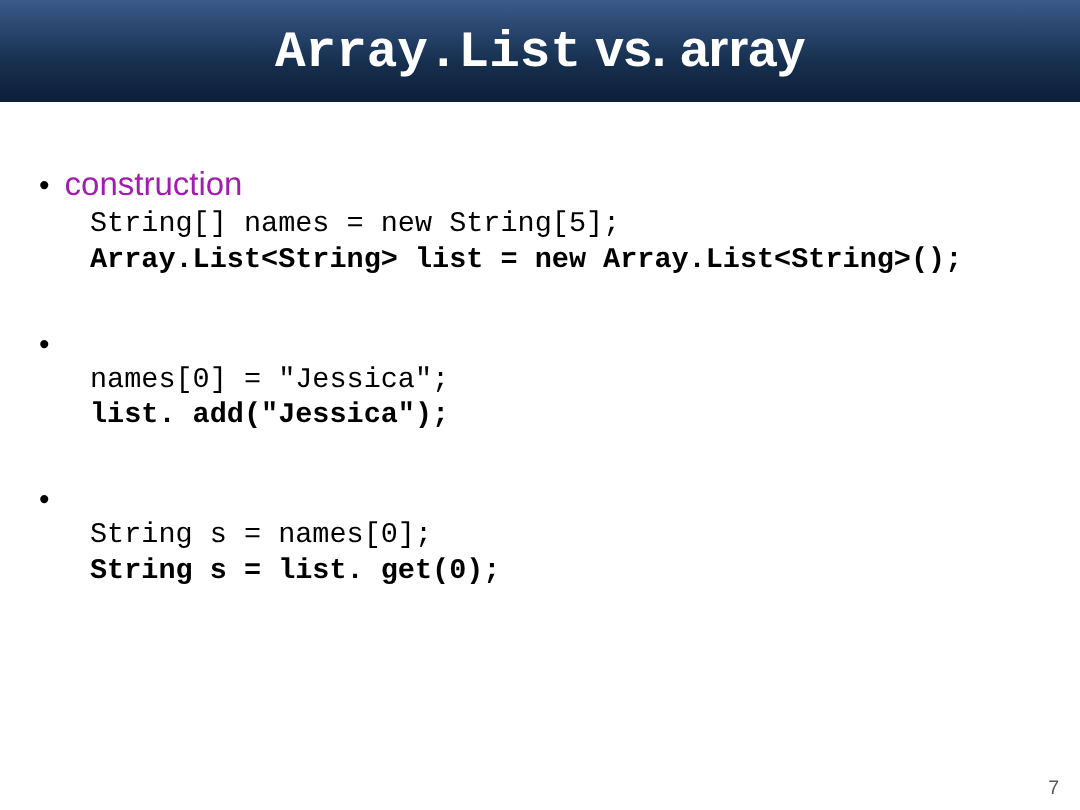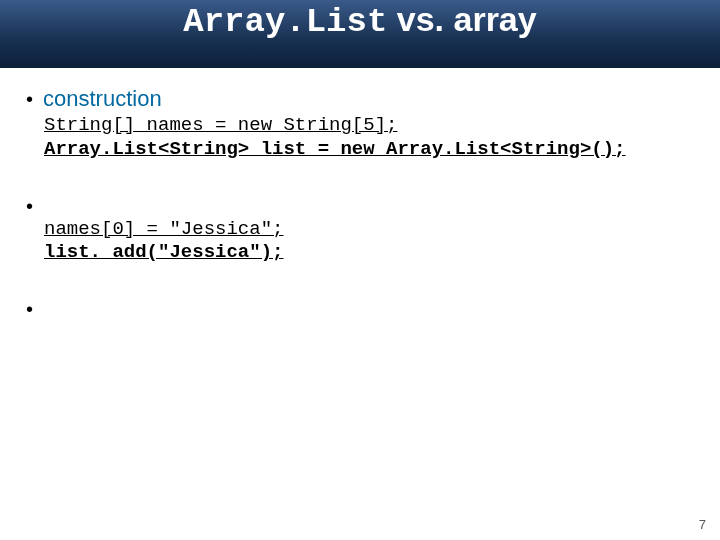--- a/index.html
+++ b/index.html
@@ -9,21 +9,21 @@
     background: #ffffff;
     font-family: Verdana, Geneva, sans-serif;
     position: relative;
     overflow: hidden;
   }
   .title-bar {
     width: 100%;
     height: 68px;
     background: linear-gradient(to bottom, #3a5a8a 0%, #173050 60%, #0d1f38 100%);
     display: flex;
-    align-items: flex-start;
+    align-items: center;
     justify-content: center;
   }
   .title-text {
     color: #ffffff;
     font-size: 34px;
     font-weight: bold;
   }
   .title-mono {
     font-family: "Courier New", Courier, monospace;
   }
@@ -40,30 +40,30 @@
   }
   .bullet-dot {
     font-size: 20px;
     line-height: 1;
     margin-left: 6px;
     margin-right: 10px;
     color: #000;
   }
   .bullet-label {
     font-size: 22px;
-    color: #0369a1;
+    color: #a21caf;
+    margin-top: 24px;
   }
   .code-block {
     font-family: "Courier New", Courier, monospace;
     font-size: 19px;
     line-height: 1.25;
     color: #000;
-    margin-left: 24px;
+    margin-left: 40px;
     white-space: pre;
-    text-decoration: underline;
   }
   .code-bold {
     font-weight: bold;
   }
   .page-number {
     position: absolute;
     bottom: 8px;
     right: 14px;
     font-size: 13px;
     color: #5a5a5a;
@@ -94,17 +94,19 @@
       <span class="bullet-dot">•</span>
     </div>
     <div class="code-block"><span>names[0] = "Jessica";</span>
 <span class="code-bold">list. add("Jessica");</span></div>
   </div>
 
   <div class="section">
     <div class="bullet-row">
       <span class="bullet-dot">•</span>
     </div>
+    <div class="code-block"><span>String s = names[0];</span>
+<span class="code-bold">String s = list. get(0);</span></div>
   </div>
 
 </div>
 
 <div class="page-number">7</div>
 
 </body></html>

